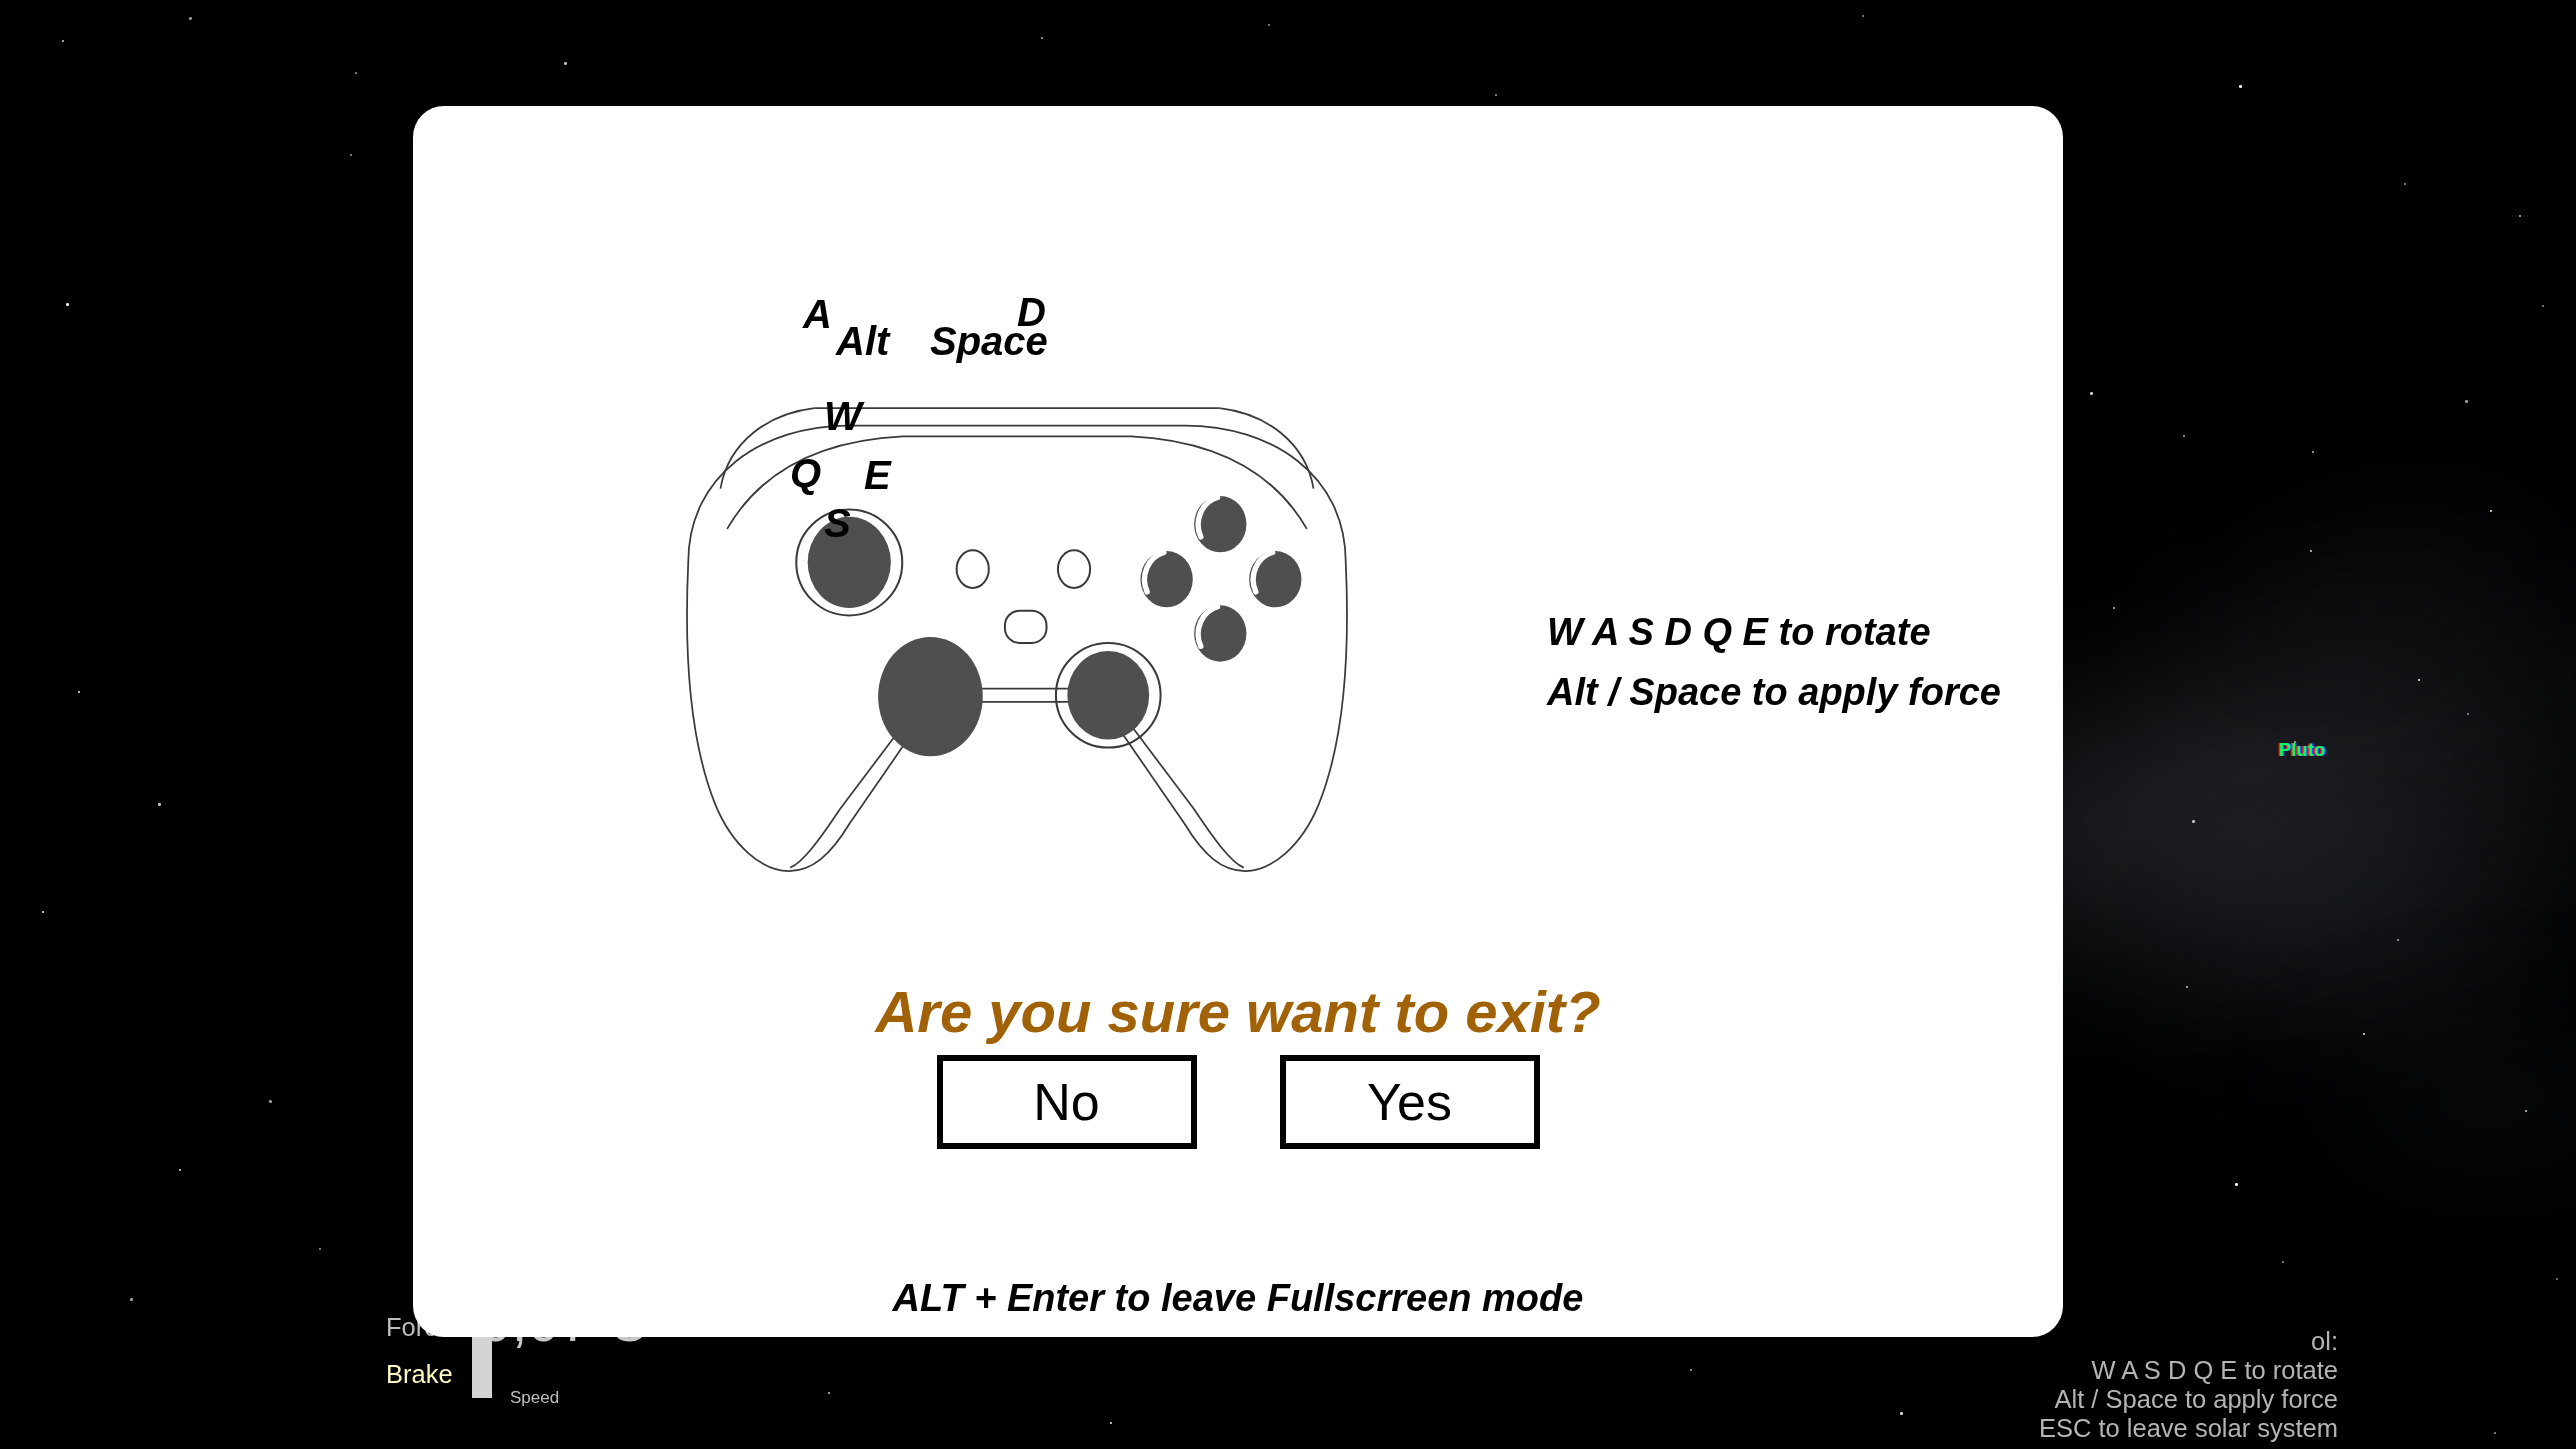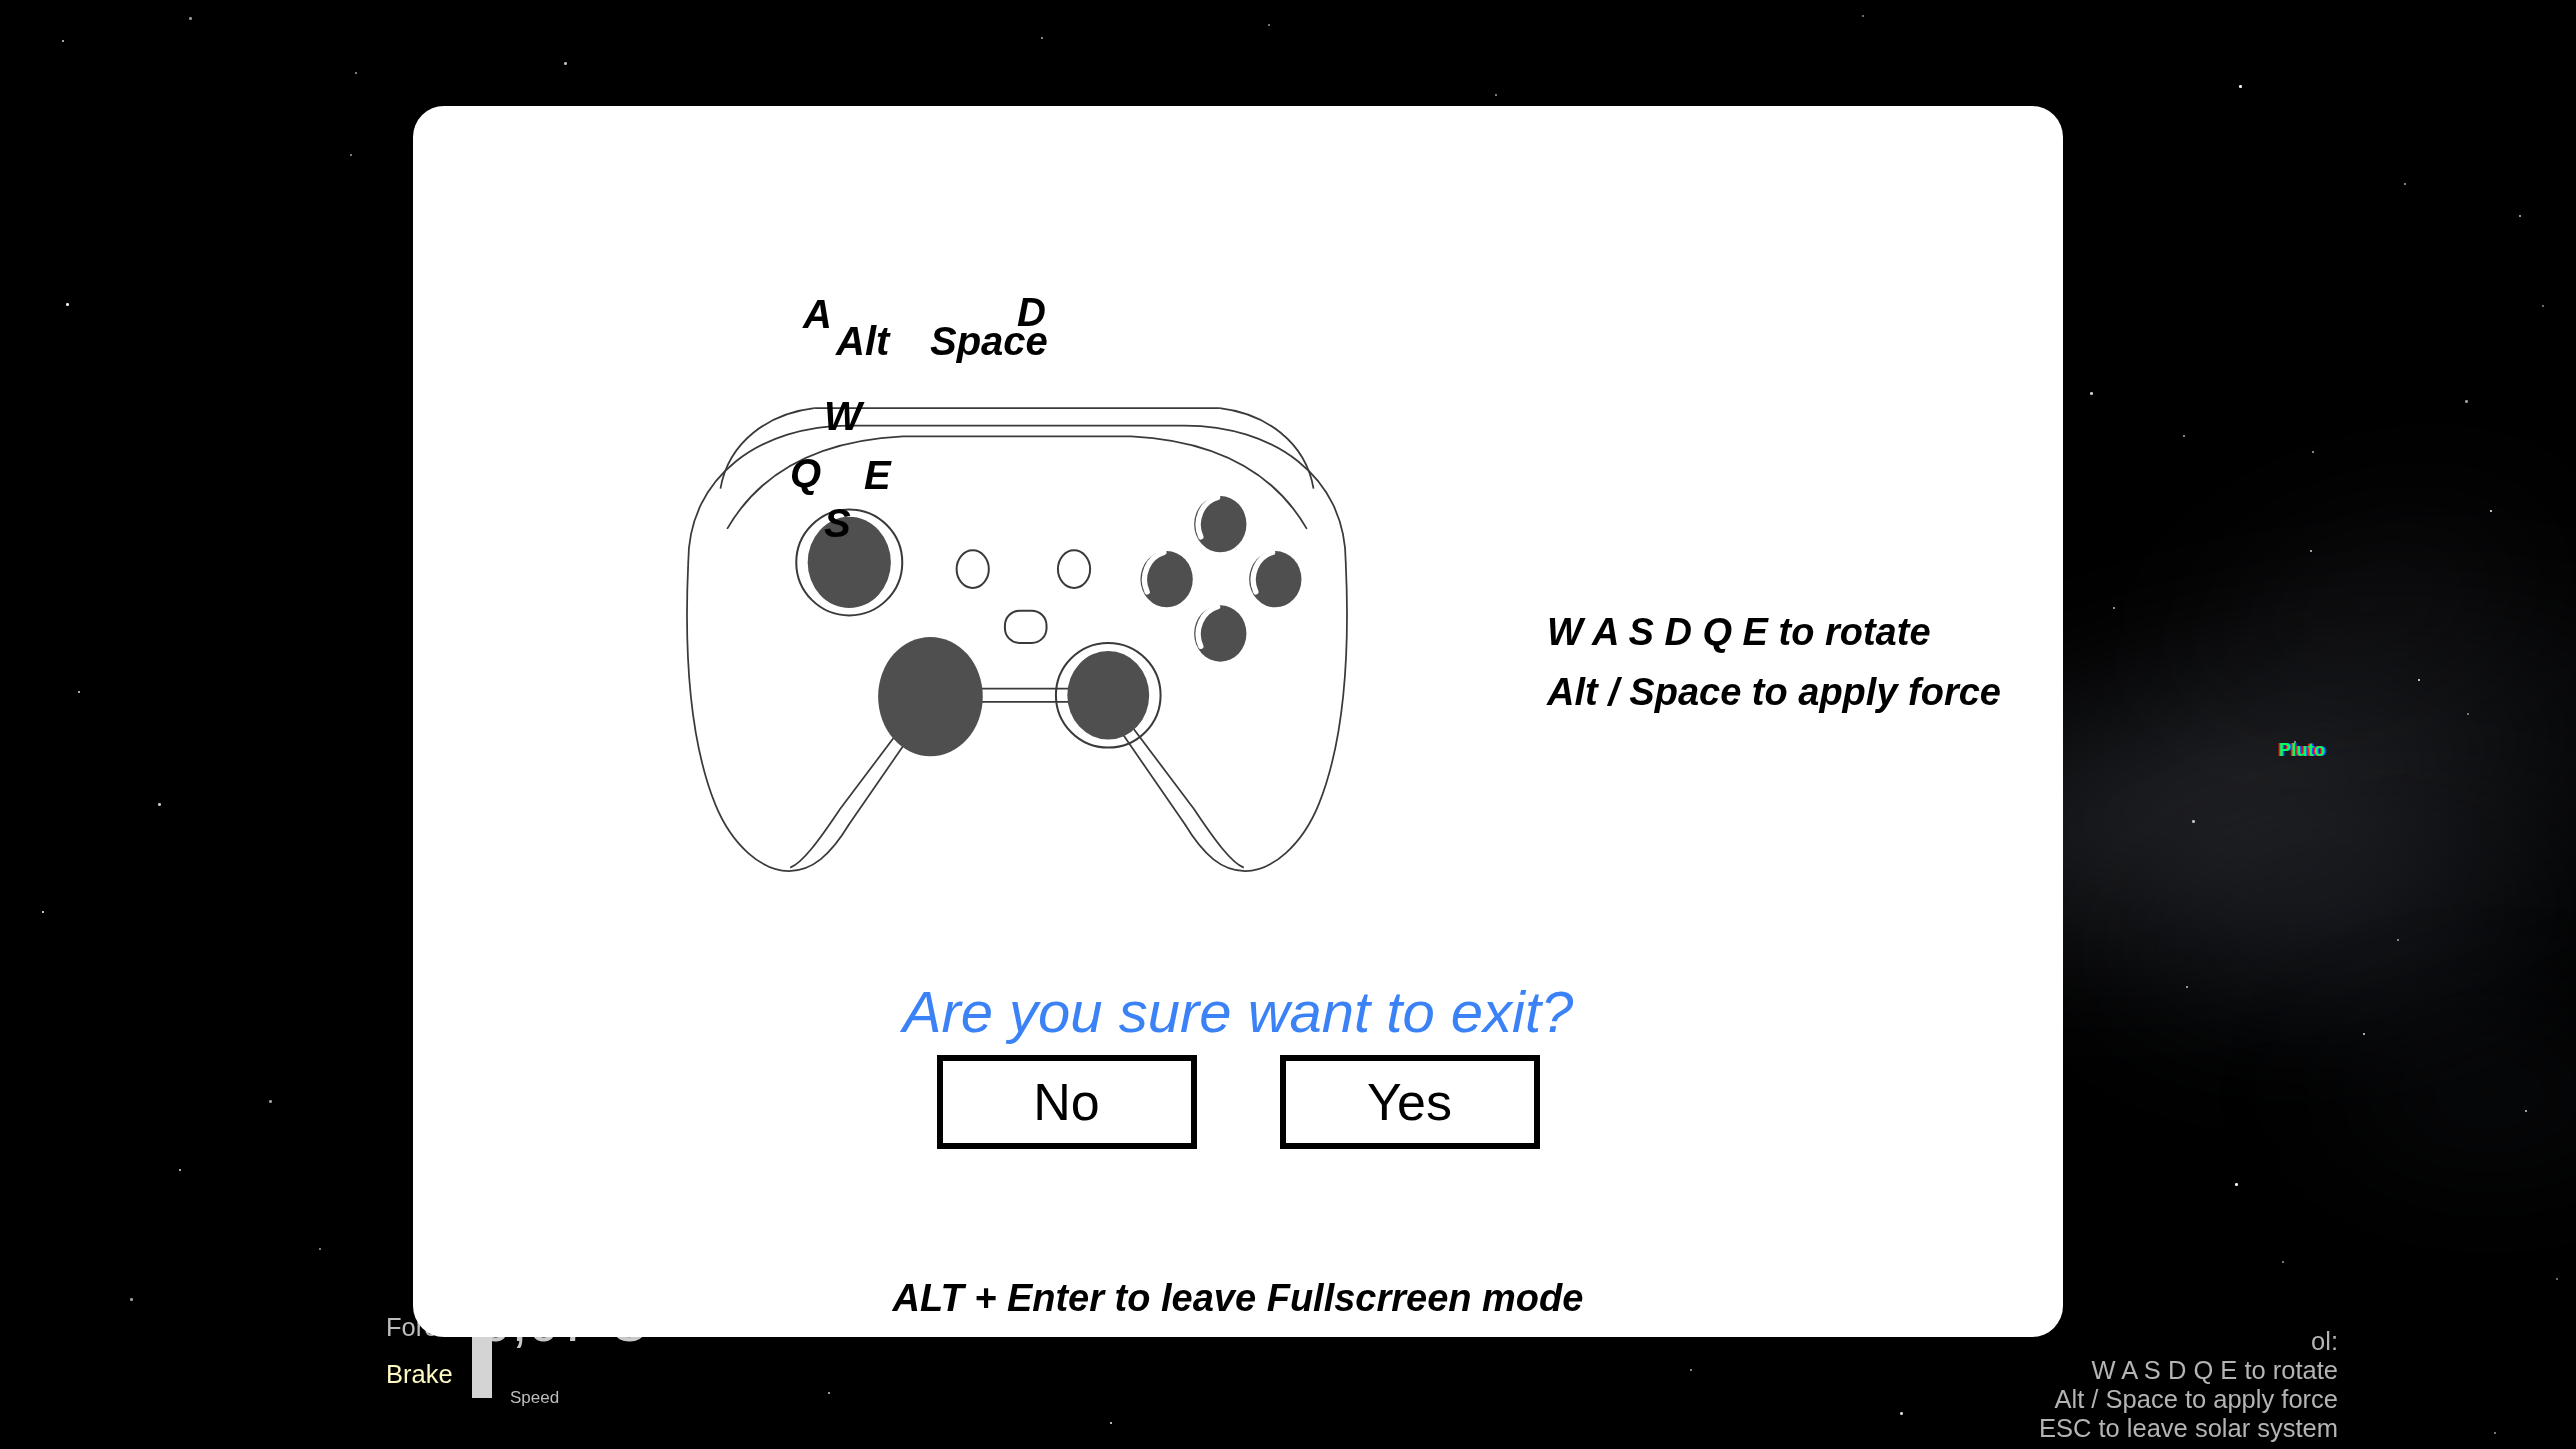--- a/index.html
+++ b/index.html
@@ -199,23 +199,23 @@
   }
 
   
   #confirm-question {
     position: absolute;
     left: 0;
     right: 0;
     top: 872px;
     text-align: center;
     font-style: italic;
-    font-weight: normal;
+    font-weight: bold;
     font-size: 58px;
-    color: #3b82f6;
+    color: #a16207;
   }
 
   
   #button-row {
     position: absolute;
     left: 0;
     right: 0;
     top: 949px;
     display: flex;
     justify-content: center;

